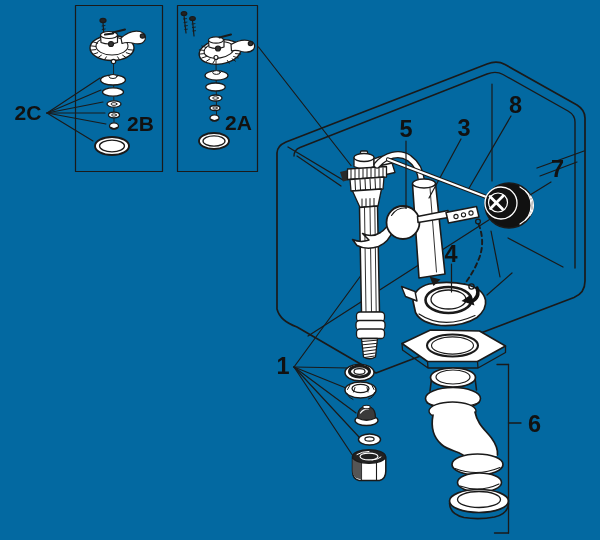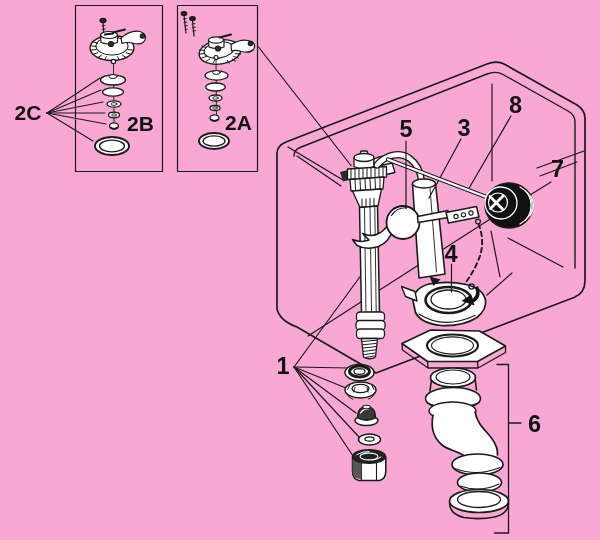--- a/index.html
+++ b/index.html
@@ -1,16 +1,16 @@
 <!DOCTYPE html>
 <html><head>
 <meta charset="utf-8">
 <style>
   html,body{margin:0;padding:0;background:#fff;}
-  .stage{width:600px;height:540px;background:#f9a8d4;position:relative;overflow:hidden;}
+  .stage{width:600px;height:540px;background:#0369a1;position:relative;overflow:hidden;}
   svg{display:block;}
   text{font-family:"Liberation Sans",sans-serif;font-weight:700;fill:#111;}
   .callout{font-size:23.5px;}
   .callout-inset{font-size:21px;}
 </style>
 </head>
 <body>
 
 <div class="stage">
 <svg width="600" height="540" viewBox="0 0 600 540" fill="none" stroke="#1a1a1a" stroke-width="1.5" stroke-linecap="round" stroke-linejoin="round">

